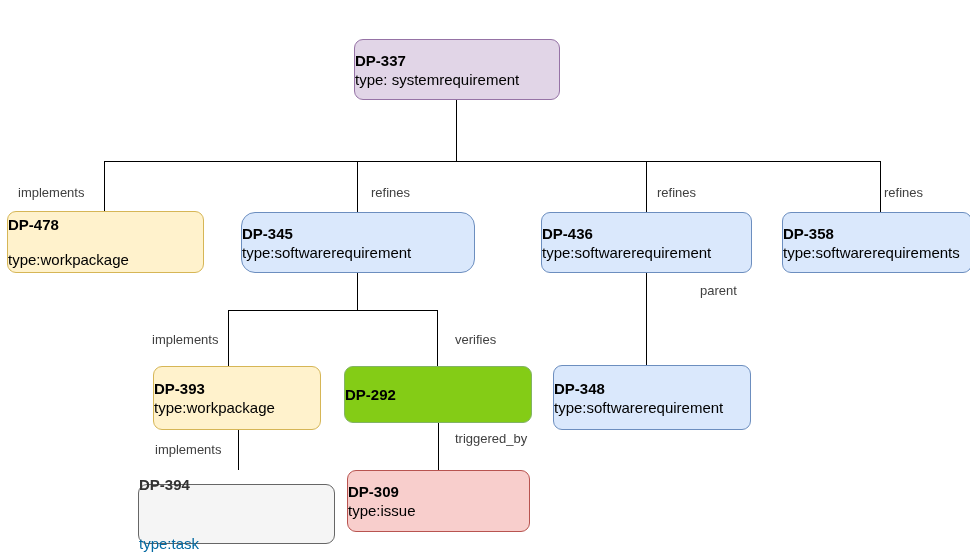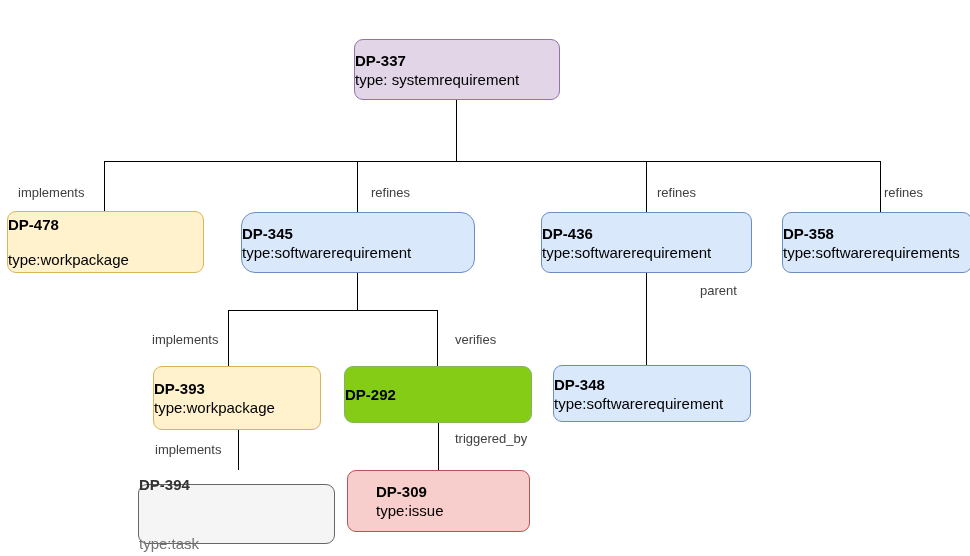--- a/index.html
+++ b/index.html
@@ -27,33 +27,33 @@
     line-height: 19px;
     color: #000000;
   }
   .node-title { font-weight: bold; }
 
   .c-purple { background: #e1d5e7; border-color: #9673a6; }
   .c-yellow { background: #fff2cc; border-color: #d6b656; }
   .c-blue   { background: #dae8fc; border-color: #6c8ebf; }
   .c-green  { background: #84cc16; border-color: #82b366; }
   .c-grey   { background: #f5f5f5; border-color: #666666; color: #333333; }
-  .c-grey .node-sub { color: #737373; margin-top: 40px; }
+  .c-grey .node-sub { color: #0369a1; margin-top: 40px; }
   .c-red    { background: #f8cecc; border-color: #b85450; }
 
   #n-dp337 { left: 354px; top: 39px;  width: 206px; height: 61px; }
   #n-dp478 { left: 7px;   top: 211px; width: 197px; height: 62px; gap: 16px; }
   #n-dp345 { left: 241px; top: 212px; width: 234px; height: 61px; border-radius: 14px; }
   #n-dp351 { left: 541px; top: 212px; width: 211px; height: 61px; }
   #n-dp358 { left: 782px; top: 212px; width: 190px; height: 61px; }
   #n-dp393 { left: 153px; top: 366px; width: 168px; height: 64px; }
   #n-dp292 { left: 344px; top: 366px; width: 188px; height: 57px; }
-  #n-dp348 { left: 553px; top: 365px; width: 198px; height: 57px; }
+  #n-dp348 { left: 553px; top: 365px; width: 198px; height: 65px; }
   #n-dp394 { left: 138px; top: 484px; width: 197px; height: 60px; }
-  #n-dp309 { left: 347px; top: 470px; width: 183px; height: 62px; padding-left: 28px; }
+  #n-dp309 { left: 347px; top: 470px; width: 183px; height: 62px; }
 
   .edge {
     position: absolute;
     background: #000000;
   }
 
   .edge-label {
     position: absolute;
     font-size: 13px;
     line-height: 17px;

